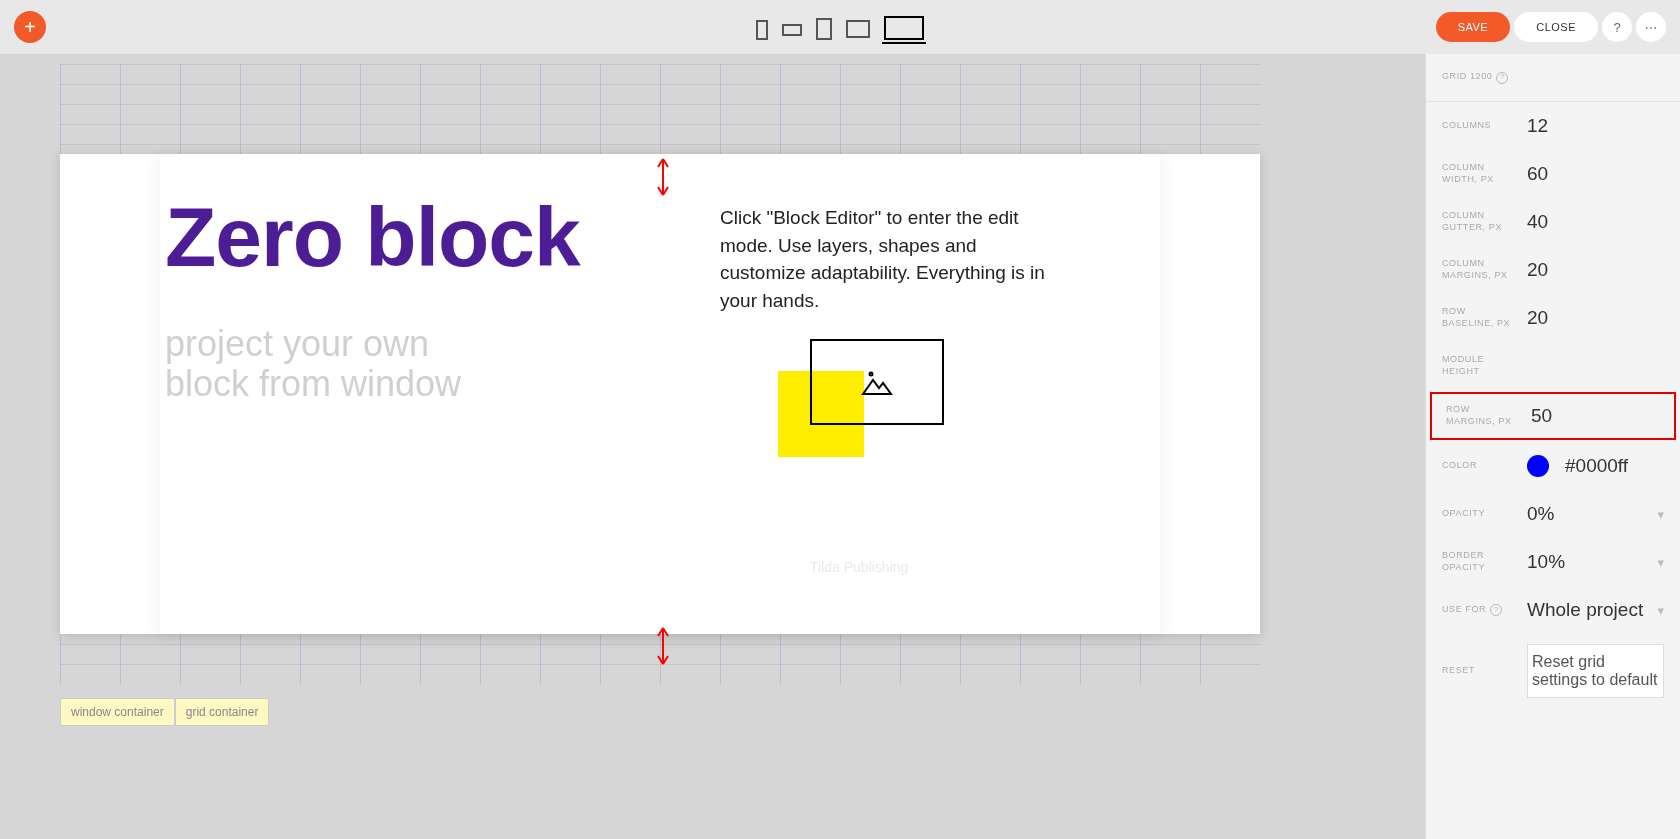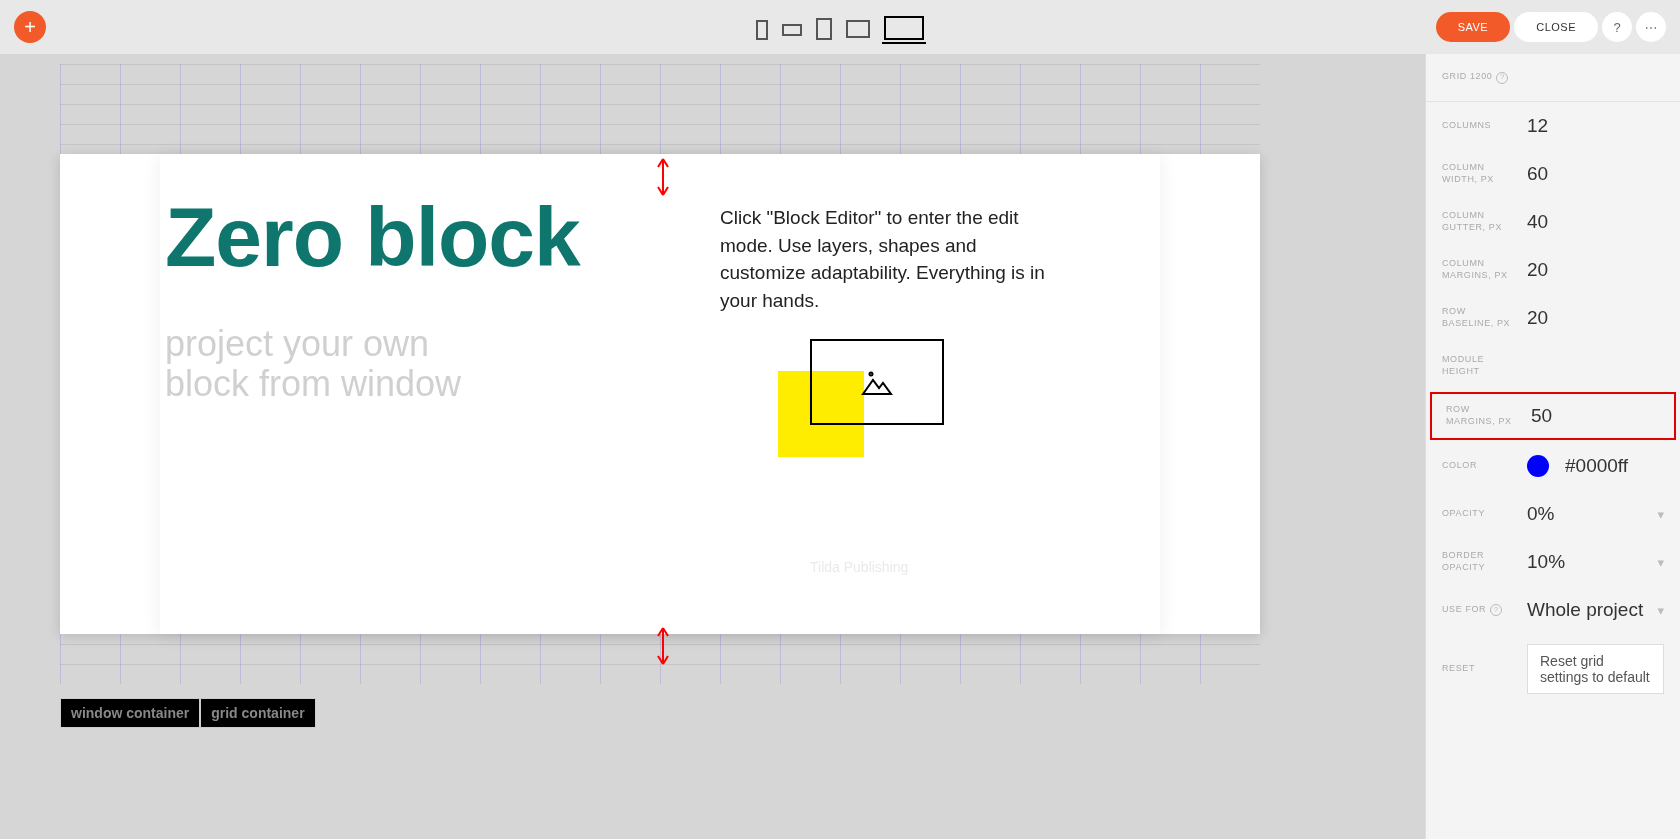--- a/index.html
+++ b/index.html
@@ -133,21 +133,21 @@
     box-shadow: 0 2px 18px rgba(0,0,0,0.07);
   }
 
   .hero-title {
     position: absolute;
     top: 35px;
     left: 5px;
     font-size: 84px;
     font-weight: 900;
     font-family: Arial, sans-serif;
-    color: #0f766e;
+    color: #4c1d95;
     letter-spacing: -1px;
   }
   .hero-sub {
     position: absolute;
     top: 170px;
     left: 5px;
     font-size: 36px;
     color: #d0d0d0;
     line-height: 1.1;
   }
@@ -199,26 +199,25 @@
   .arrow.bot { top: 572px; }
 
   .tab-strip {
     position: absolute;
     top: 644px;
     left: 60px;
     display: flex;
     gap: 0;
   }
   .tab-strip .tab {
-    font-size: 14px;
+    font-size: 12px;
     color: #888;
-    background: #000000;
+    background: #fef9c3;
     padding: 6px 10px;
     border: 1px solid #ccc;
-    font-weight: bold;
   }
 
   
   .panel {
     position: absolute;
     top: 54px;
     right: 0;
     width: 255px;
     bottom: 0;
     background: #f4f4f4;
@@ -280,23 +279,23 @@
     margin-right: 6px;
   }
   .sel {
     display: flex; align-items: center; justify-content: space-between;
     flex: 1;
   }
   .sel .c { color: #bbb; font-size: 13px; }
   .reset-btn {
     background: #fff;
     border: 1px solid #ddd;
-    font-size: 14px;
+    font-size: 16px;
     color: #555;
-    padding: 8px 12px;
+    padding: 8px 4px;
     cursor: pointer;
   }
 </style>
 </head>
 <body>
 
 <div class="top-bar">
   <div class="add-btn">+</div>
   <div class="device-switcher">
     <div class="dev phone-p"></div>

